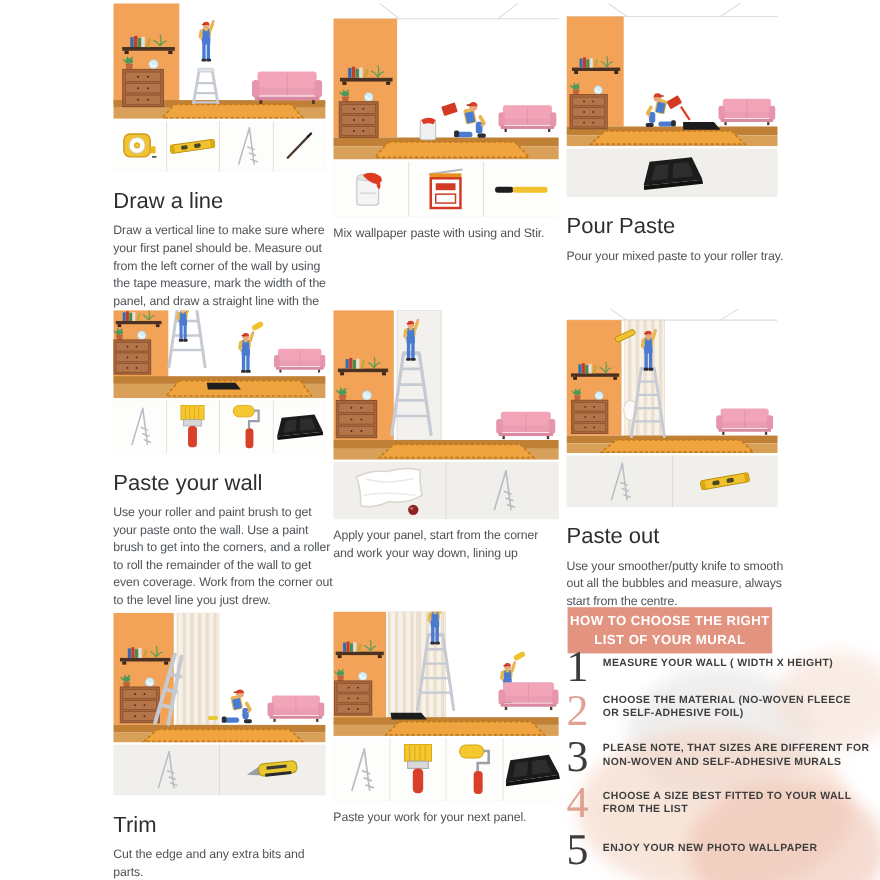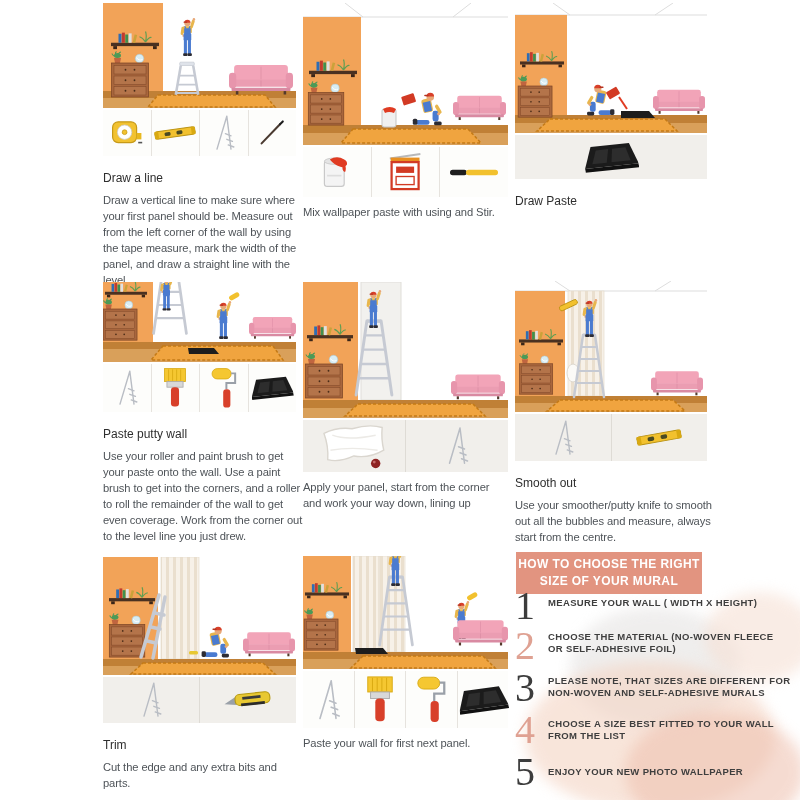--- a/index.html
+++ b/index.html
@@ -14,21 +14,21 @@
   .card{position:absolute}
   .illu{display:block;width:100%;background:#fff}
   .tools{display:flex;background:#f1efeb;align-items:stretch;margin-top:2px}
   .tools .cell{flex:1;display:flex;align-items:center;justify-content:center;
                background:#fdfdfb;border-right:1px solid #e6e3de;min-width:0}
   .tools .cell:last-child{border-right:none}
   .tools.split .cell{background:transparent;border-right:1px solid #dedbd5}
   .tools.split .cell:last-child{border-right:none}
   .tools.plain .cell{background:transparent;border:none}
   .ti{display:block}
-  h3.title{margin:15px 0 0;font-weight:400;font-size:12px;line-height:1.2;color:var(--c-title)}
+  h3.title{margin:15px 0 0;font-weight:400;font-size:20px;line-height:1.2;color:var(--c-title)}
   p.desc{margin:8px 0 0;font-size:11.2px;line-height:1.42;color:var(--c-body);
          letter-spacing:-0.1px;width:200px;white-space:normal}
   .col3 p.desc{width:198px}
   
   .guide{position:absolute;left:515px;top:552px;width:285px;height:248px}
   .wc{position:absolute;border-radius:50%;filter:blur(7px);z-index:0}
   .wc1{left:55px;top:55px;width:170px;height:120px;background:#e3e1e0;opacity:.55}
   .wc2{left:10px;top:110px;width:250px;height:150px;background:#f4d4c3;opacity:.6}
   .wc3{left:110px;top:160px;width:180px;height:120px;background:#eebfad;opacity:.55}
   .wc4{left:190px;top:40px;width:110px;height:90px;background:#f6e0d4;opacity:.6}
@@ -302,21 +302,22 @@
     <path d="M106 108 l28 0 l6 7 l-34 0 z" fill="#1d1d1d"></path>
     <use href="#s-sofa" x="138" y="84" width="52" height="30"></use>
   </svg>
   <div class="tools plain" style="height:44px">
     <div class="cell">
         <svg class="ti" width="54" height="33" viewBox="0 0 56 34" style="transform:rotate(-6deg)">
           <use href="#s-tray"></use>
         </svg>
       </div>
   </div>
-  <h3 class="title">Draw Paste</h3>
+  <h3 class="title">Pour Paste</h3>
+  <p class="desc">Pour your mixed paste to your roller tray.</p>
 </section>
 
 <section class="card" style="left:103px;top:282px;width:193px">
   <svg class="illu" viewBox="0 0 193 80" style="height:80px">
     <rect x="0" y="0" width="50" height="66" fill="var(--c-wall)"></rect>
     <rect x="0" y="60" width="193" height="7" fill="var(--c-floor)"></rect>
     <rect x="0" y="67" width="193" height="13" fill="var(--c-floor2)"></rect>
     <path d="M60 64 L170 64 L180 78 L48 78 Z" fill="var(--c-rug)" stroke="var(--c-rug_line)" stroke-width="1.5" stroke-dasharray="3 2"></path>
     <use href="#s-shelf" x="2" y="-4" width="42" height="21"></use>
     <use href="#s-cabinet" x="0" y="16" width="36" height="44"></use>
@@ -344,21 +345,21 @@
         <svg class="ti" width="28" height="43" viewBox="0 0 34 54">
           <use href="#s-roller"></use>
         </svg>
       </div>
     <div class="cell">
         <svg class="ti" width="42" height="26" viewBox="0 0 56 34" style="transform:rotate(-6deg)">
           <use href="#s-tray"></use>
         </svg>
       </div>
   </div>
-  <h3 class="title">Paste putty wall</h3>
+  <h3 class="title">Paste your wall</h3>
   <p class="desc">Use your roller and paint brush to get your paste onto the wall. Use a paint brush to get into the corners, and a roller to roll the remainder of the wall to get even coverage. Work from the corner out to the level line you just drew.</p>
 </section>
 
 <section class="card" style="left:303px;top:282px;width:205px">
   <svg class="illu" viewBox="0 0 205 136" style="height:136px">
     <rect x="0" y="0" width="55" height="118" fill="var(--c-wall)"></rect>
     <rect x="58" y="0" width="40" height="118" fill="#f2f1ee" stroke="#e0ded9"></rect>
     <rect x="0" y="118" width="205" height="8" fill="var(--c-floor)"></rect>
     <rect x="0" y="126" width="205" height="10" fill="var(--c-floor2)"></rect>
     <path d="M55 122 L170 122 L182 134 L42 134 Z" fill="var(--c-rug)" stroke="var(--c-rug_line)" stroke-width="1.5" stroke-dasharray="3 2"></path>
@@ -410,21 +411,21 @@
         <svg class="ti" width="28" height="40" viewBox="0 0 40 54">
           <use href="#s-ladder-sketch"></use>
         </svg>
       </div>
     <div class="cell">
         <svg class="ti" width="46" height="17" viewBox="0 0 56 20" style="transform:rotate(-10deg)">
           <use href="#s-level"></use>
         </svg>
       </div>
   </div>
-  <h3 class="title">Smooth out</h3>
+  <h3 class="title">Paste out</h3>
   <p class="desc">Use your smoother/putty knife to smooth out all the bubbles and measure, always start from the centre.</p>
 </section>
 
 <section class="card" style="left:103px;top:557px;width:193px">
   <svg class="illu" viewBox="0 0 193 118" style="height:118px">
     <rect x="0" y="0" width="55" height="102" fill="var(--c-wall)"></rect>
     <rect x="58" y="0" width="38" height="102" fill="url(#p-stripes)" stroke="#e6dccd" stroke-width="0.7"></rect>
     <rect x="0" y="102" width="193" height="7" fill="var(--c-floor)"></rect>
     <rect x="0" y="109" width="193" height="9" fill="var(--c-floor2)"></rect>
     <path d="M40 106 L160 106 L172 117 L28 117 Z" fill="var(--c-rug)" stroke="var(--c-rug_line)" stroke-width="1.5" stroke-dasharray="3 2"></path>
@@ -490,30 +491,30 @@
         <svg class="ti" width="31" height="50" viewBox="0 0 34 54">
           <use href="#s-roller"></use>
         </svg>
       </div>
     <div class="cell">
         <svg class="ti" width="50" height="30" viewBox="0 0 56 34" style="transform:rotate(-8deg)">
           <use href="#s-tray"></use>
         </svg>
       </div>
   </div>
-  <p class="desc">Paste your wall for first next panel.</p>
+  <p class="desc">Paste your work for your next panel.</p>
 </section>
 
 <section class="guide">
   <div class="wc wc1"></div>
   <div class="wc wc2"></div>
   <div class="wc wc3"></div>
   <div class="wc wc4"></div>
   <header class="guide-h">HOW TO CHOOSE THE RIGHT
-SIZE OF YOUR MURAL</header>
+LIST OF YOUR MURAL</header>
 
   <span class="gnum dark" style="top:36px">1</span>
   <span class="gtxt" style="top:45px">MEASURE YOUR WALL ( WIDTH X HEIGHT)</span>
 
   <span class="gnum salmon" style="top:76px">2</span>
   <span class="gtxt" style="top:79px">CHOOSE THE MATERIAL (NO-WOVEN FLEECE
 OR SELF-ADHESIVE FOIL)</span>
 
   <span class="gnum dark" style="top:118px">3</span>
   <span class="gtxt" style="top:123px">PLEASE NOTE, THAT SIZES ARE DIFFERENT FOR

